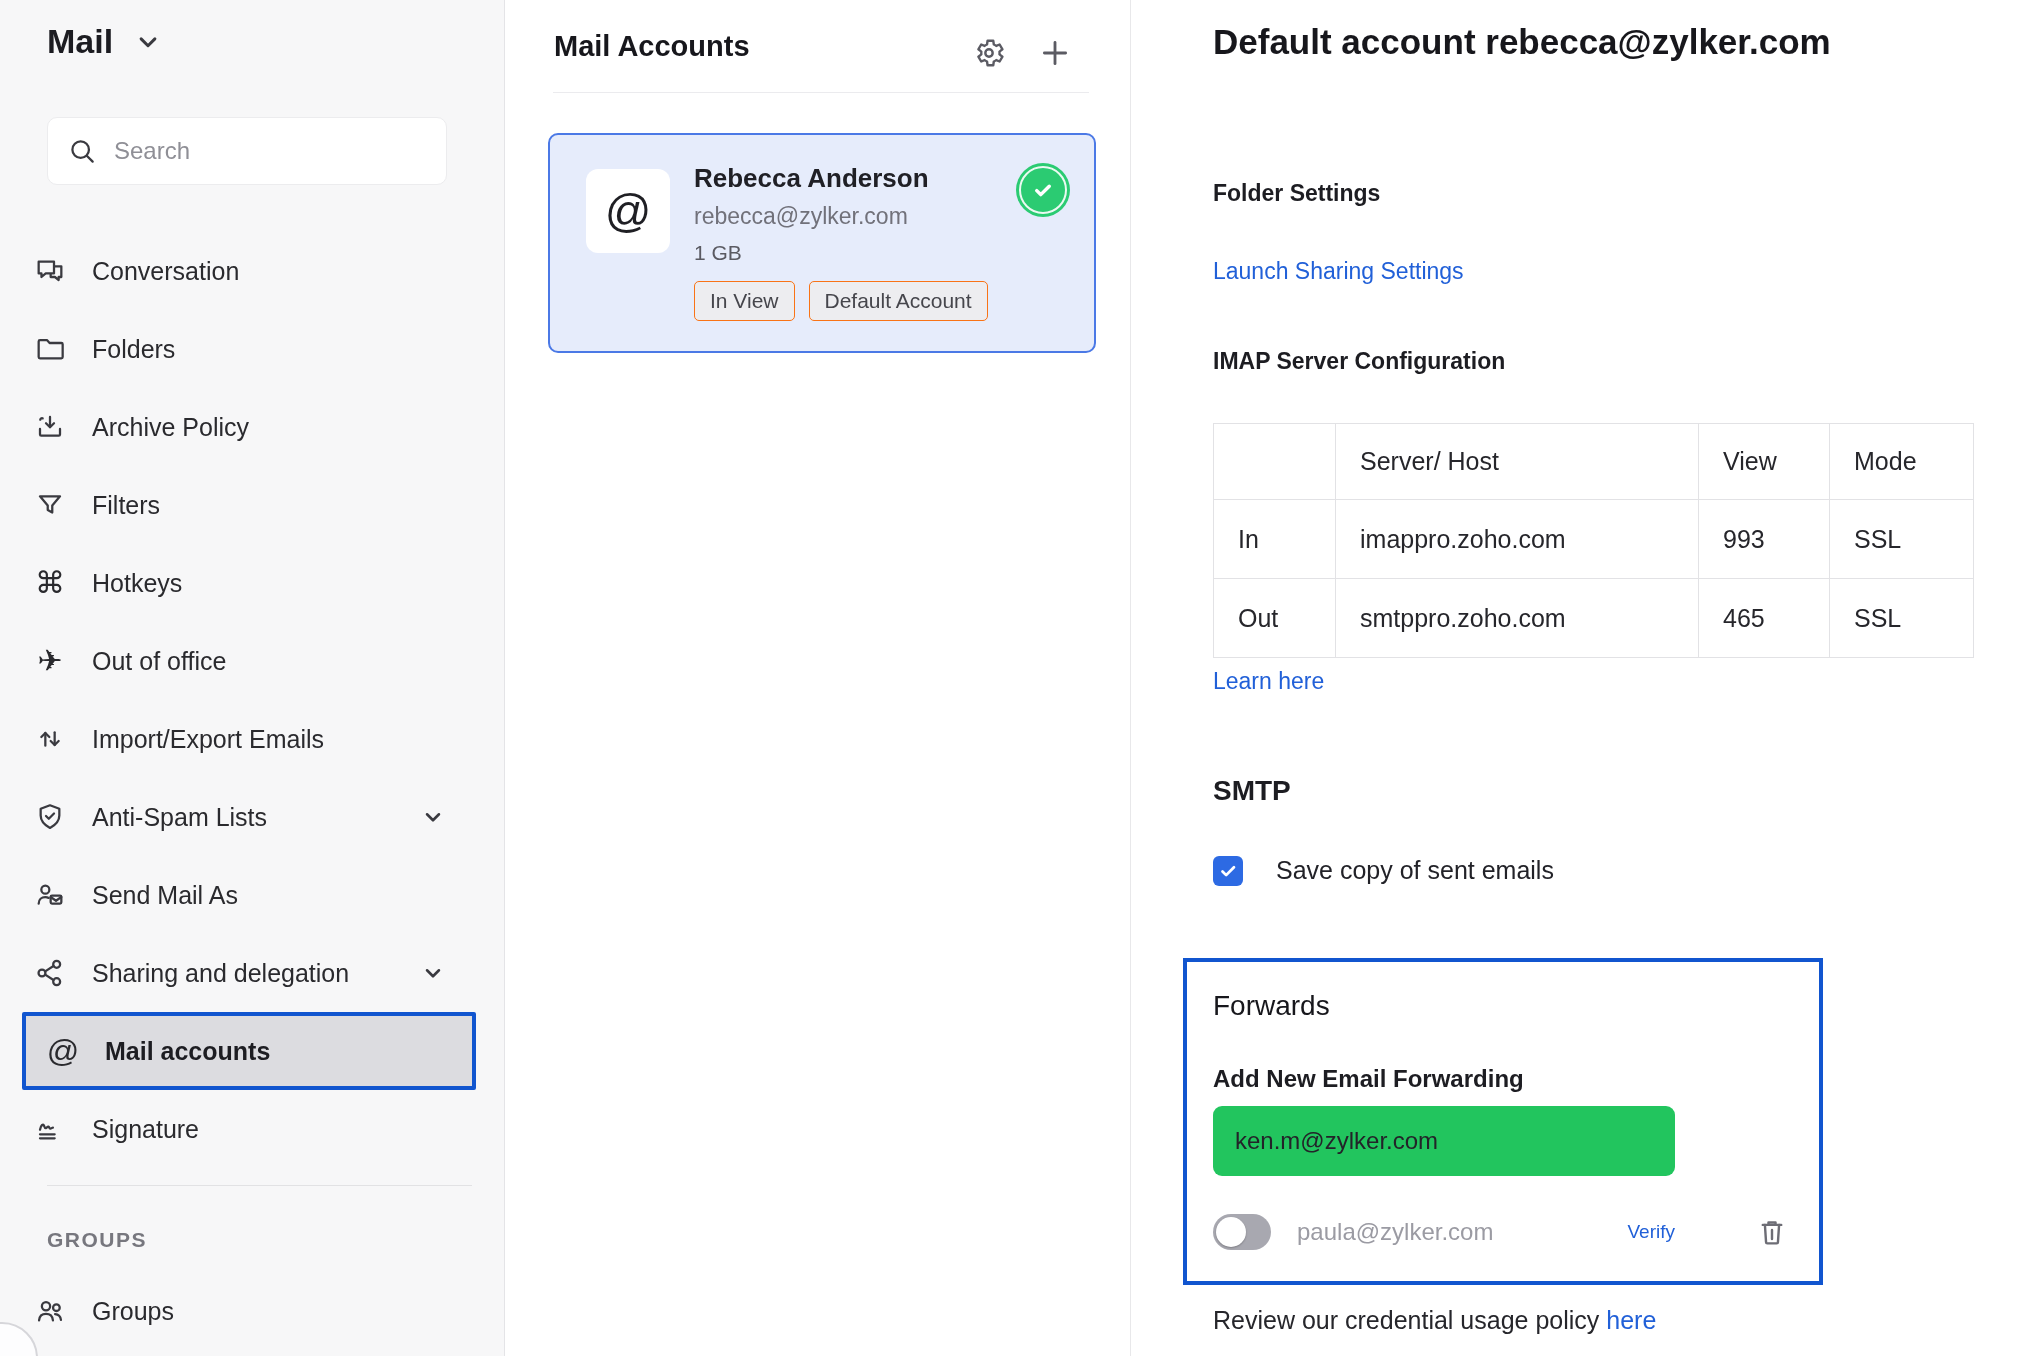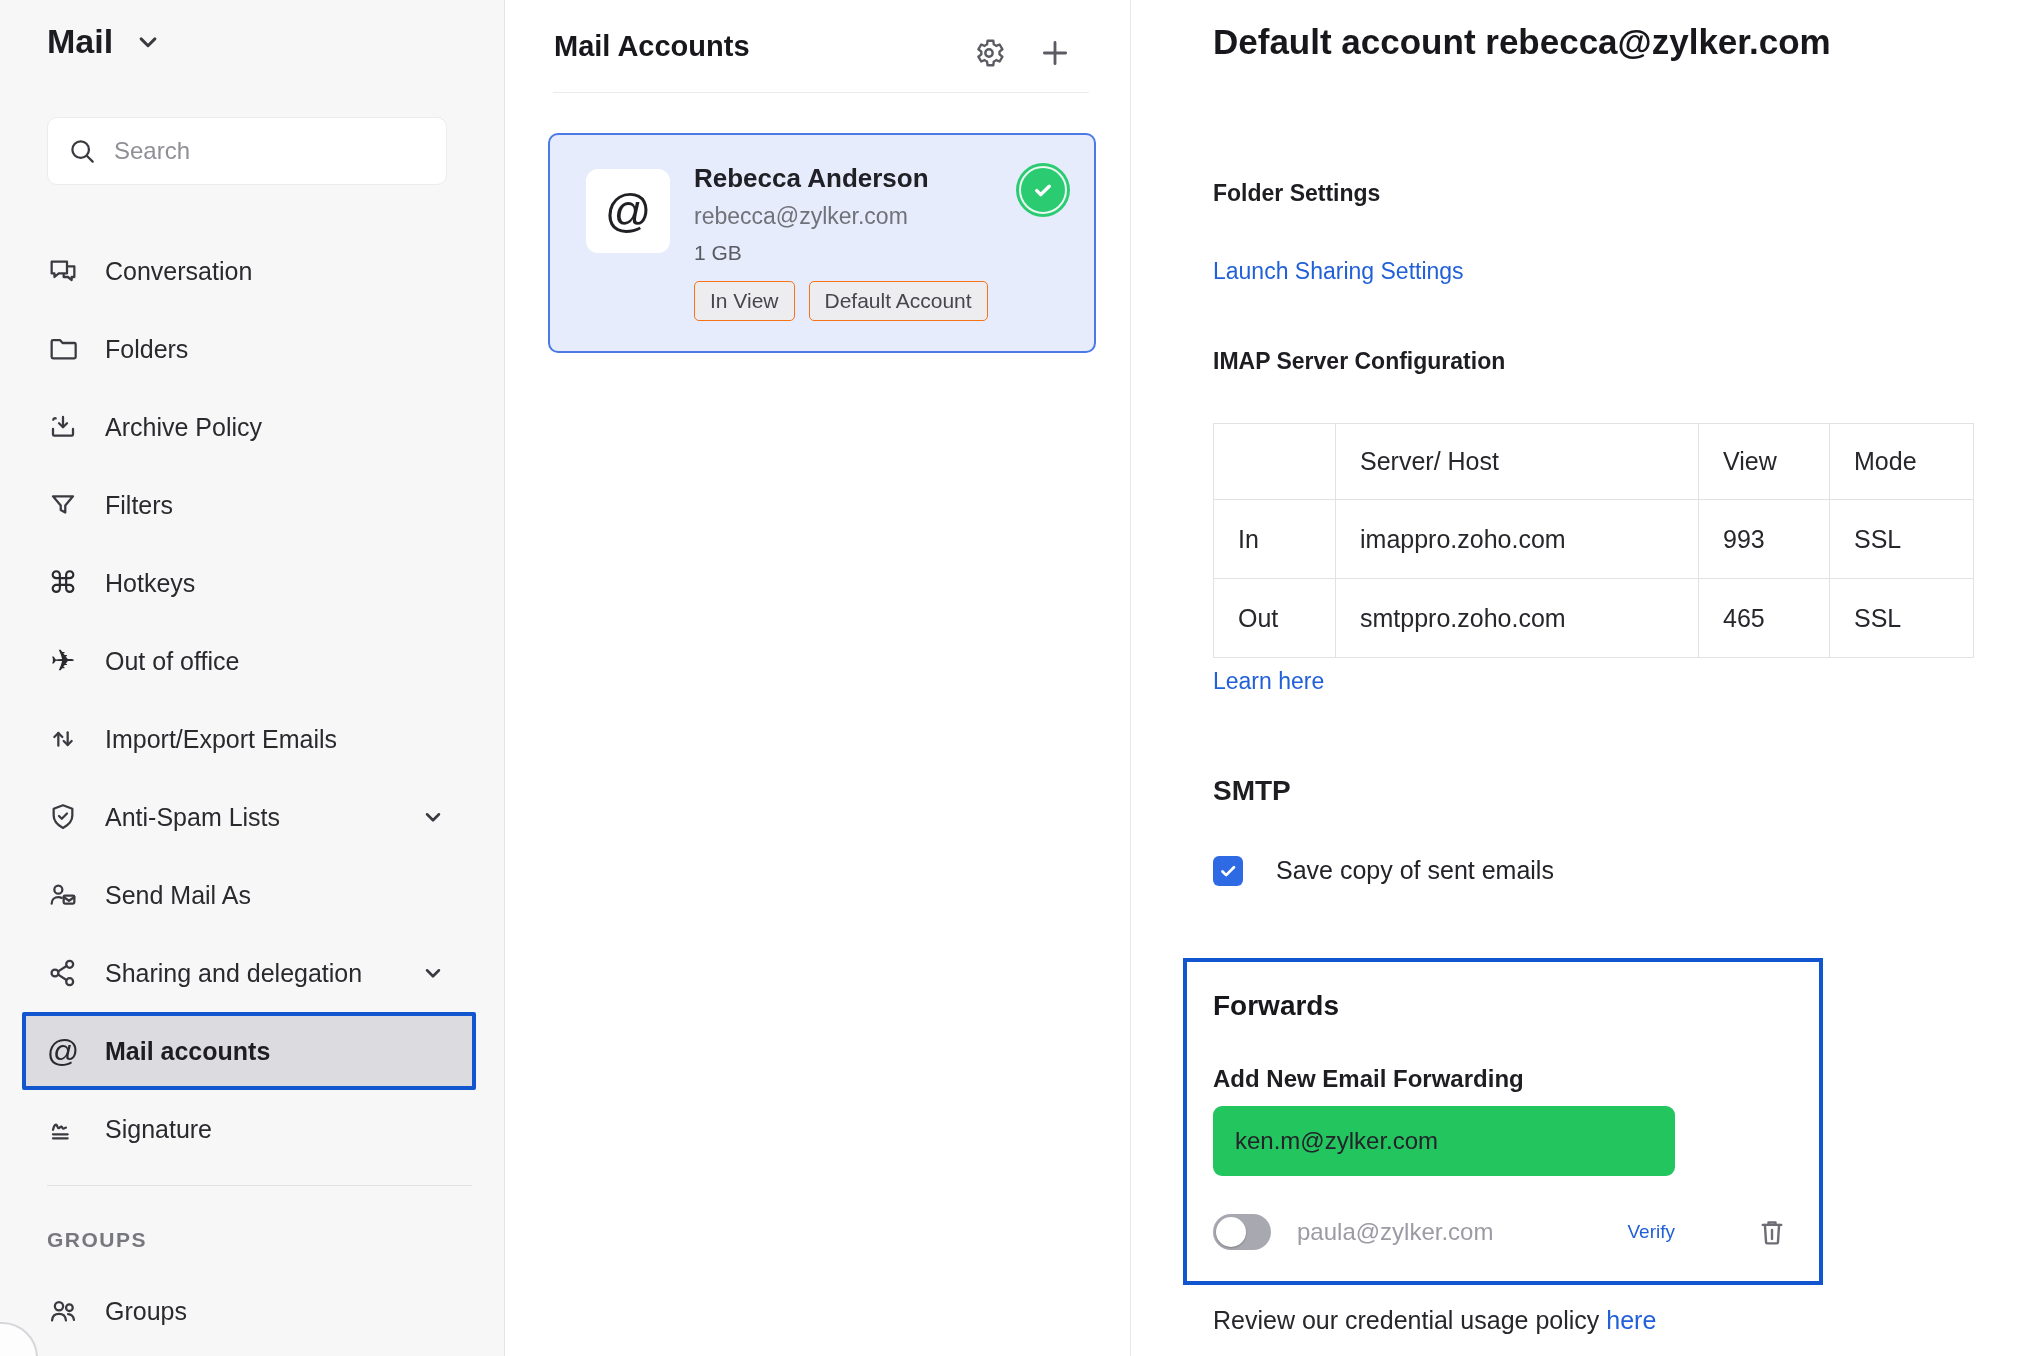--- a/index.html
+++ b/index.html
@@ -26,21 +26,21 @@
   .sidebar{position:absolute;left:0;top:0;width:505px;height:100%;
     background:var(--sidebar-bg);border-right:1px solid var(--line)}
   .app-switcher{position:absolute;left:47px;top:22px;display:flex;align-items:center;gap:20px;cursor:pointer}
   .app-switcher .title{font-size:34px;font-weight:700;color:#1c1c21}
   .search-box{position:absolute;left:47px;top:117px;width:400px;height:68px;background:#fff;
     border:1px solid #ececee;border-radius:10px;display:flex;align-items:center;padding:0 18px}
   .search-box input{flex:1;border:none;outline:none;background:transparent;font-size:24px;
     color:#333;font-family:inherit;margin-left:16px}
   .search-box input::placeholder{color:#8f8f96}
   .nav{position:absolute;left:0;top:232px;width:100%}
-  .item{position:relative;height:78px;display:flex;align-items:center;padding-left:47px;cursor:pointer}
+  .item{position:relative;height:78px;display:flex;align-items:center;padding-left:34px;cursor:pointer}
   .item .icowrap{width:32px;display:flex;justify-content:center;flex:0 0 32px}
   .item .label{margin-left:26px;font-size:25px;color:#2a2a2e}
   .item .chev{position:absolute;right:58px;top:50%;transform:translateY(-50%)}
   .item.selected{height:78px;margin:0 28px 0 22px;border:4px solid var(--highlight);
     background:var(--selected-bg);padding-left:21px;border-radius:2px}
   .item.selected .label{font-weight:700;color:#1d1d22}
   .glyph{font-size:30px;line-height:1;color:#2a2a2e}
   .side-divider{position:absolute;left:47px;right:32px;top:1185px;height:1px;background:#e2e2e4}
   .groups-header{position:absolute;left:47px;top:1228px;font-size:21px;font-weight:700;
     color:#77777e;letter-spacing:1.5px}
@@ -84,21 +84,21 @@
   .imap-table thead th{height:76px}
   .imap-table tbody td{height:79px}
   .learn-link{position:absolute;left:81px;top:668px;font-size:23px}
   .smtp-h{top:775px;font-size:28px}
   .chk-row{position:absolute;left:81px;top:856px;display:flex;gap:33px;cursor:pointer}
   .checkbox{width:30px;height:30px;border-radius:6px;background:#2d6ae3;display:flex;
     align-items:center;justify-content:center}
   .chk-label{font-size:25px;color:#222228}
   .forwards-box{position:absolute;left:51px;top:958px;width:640px;height:327px;
     border:4px solid var(--highlight);background:#fff}
-  .fw-h{position:absolute;left:26px;top:28px;font-size:28px;font-weight:700;color:#17171c}
+  .fw-h{position:absolute;left:26px;top:28px;font-size:28px;font-weight:400;color:#17171c}
   .fw-add-label{position:absolute;left:26px;top:103px;font-size:24px;font-weight:600;color:#1d1d22}
   .fw-input{position:absolute;left:26px;top:144px;width:462px;height:70px;background:#22c55e;
     border:none;border-radius:9px;padding:0 22px;font-size:24px;color:#232329;font-family:inherit;outline:none}
   .fw-row{position:absolute;left:26px;right:30px;top:250px;height:40px;display:flex;align-items:center}
   .toggle{width:58px;height:36px;border-radius:18px;background:#a8a8b0;position:relative;
     flex:0 0 58px;cursor:pointer}
   .toggle .knob{position:absolute;left:3px;top:3px;width:30px;height:30px;border-radius:50%;
     background:#fff;box-shadow:0 1px 2px rgba(0,0,0,.25)}
   .fw-email{margin-left:26px;font-size:24px;color:var(--text-3)}
   .fw-spacer{flex:1}

